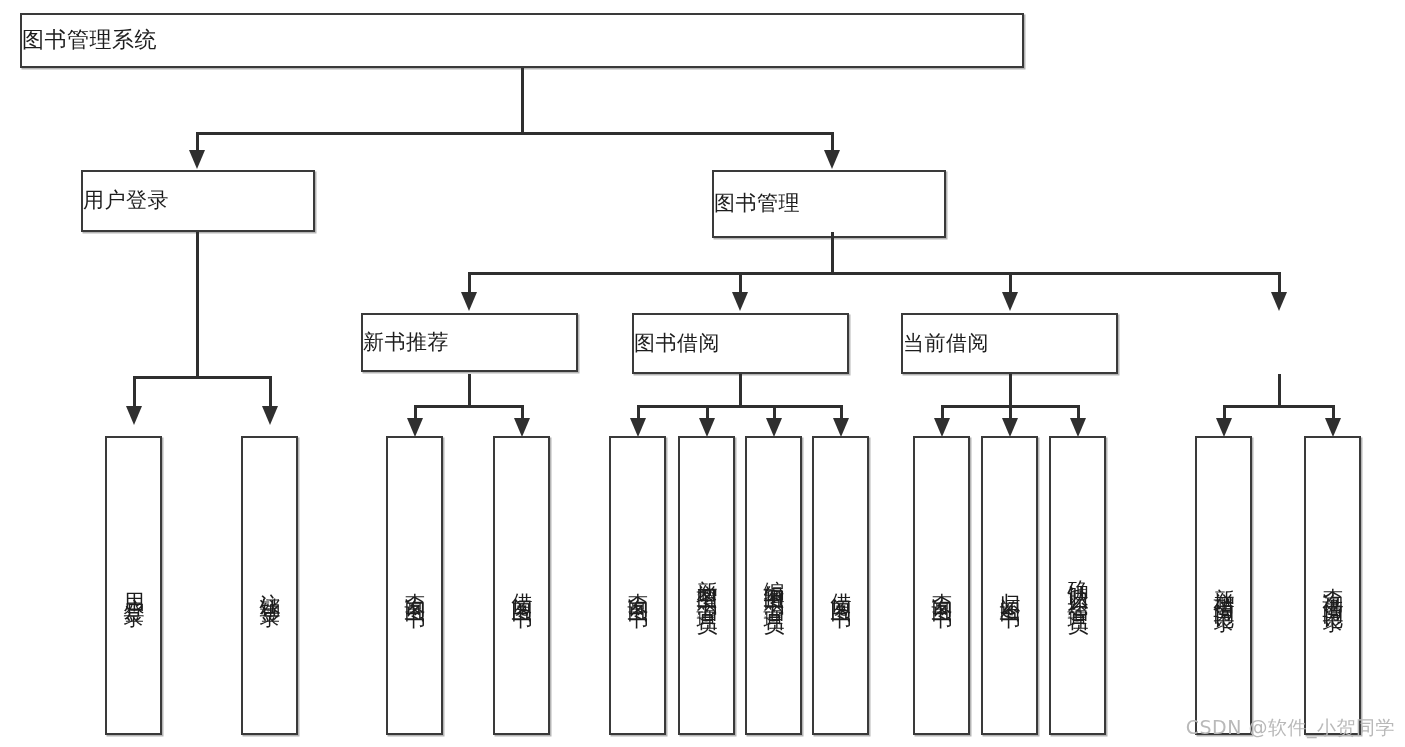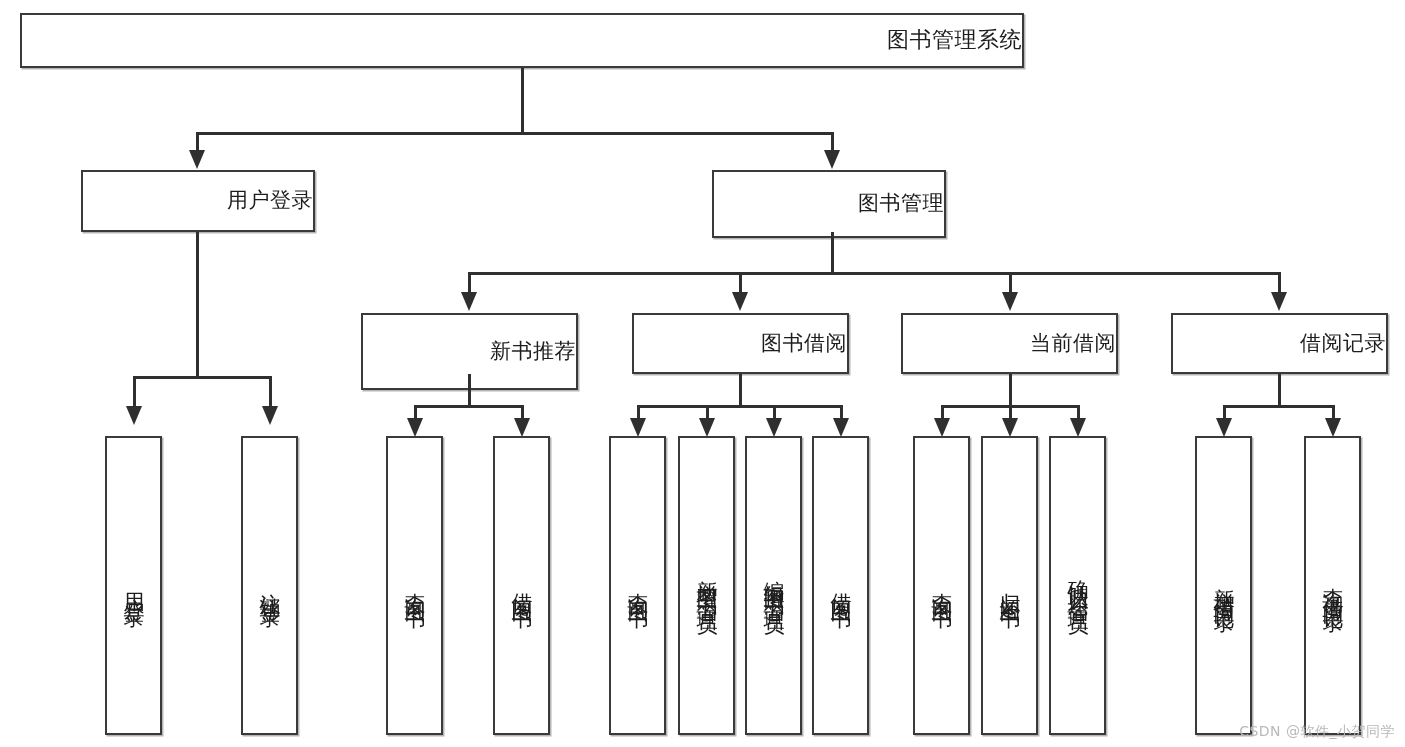--- a/index.html
+++ b/index.html
@@ -21,21 +21,21 @@
 
   
   .node {
     position: absolute;
     box-sizing: border-box;
     background: #ffffff;
     border: 2px solid #3a3a3a;
     box-shadow: 1.5px 1.5px 0 0 rgba(120,120,120,0.55);
     display: flex;
     align-items: center;
-    justify-content: flex-end;
+    justify-content: flex-start;
     color: #1d1d1d;
   }
   .node .label {
     display: block;
     line-height: 1.12;
     letter-spacing: 0.5px;
     white-space: nowrap;
   }
 
   
@@ -75,21 +75,21 @@
     border-left: 8px solid transparent;
     border-right: 8px solid transparent;
     border-top: 19px solid #2f2f2f;
   }
 
   
   #watermark {
     position: absolute;
     right: 10px;
     bottom: 6px;
-    font-size: 14px;
+    font-size: 19px;
     color: #b9b9b9;
     letter-spacing: 0.5px;
     white-space: nowrap;
     pointer-events: none;
     font-family: "DejaVu Sans", "Liberation Sans", sans-serif;
   }
 </style>
 </head>
 <body>
 
@@ -128,31 +128,28 @@
   <div class="hline" style="left:468px; top:272px; width:810px;"></div>
   <div class="vline" style="left:468px; top:272px; height:22px;"></div>
   <div class="arrow" style="left:461px; top:292px;"></div>
   <div class="vline" style="left:739px; top:272px; height:22px;"></div>
   <div class="arrow" style="left:732px; top:292px;"></div>
   <div class="vline" style="left:1009px; top:272px; height:22px;"></div>
   <div class="arrow" style="left:1002px; top:292px;"></div>
   <div class="vline" style="left:1278px; top:272px; height:22px;"></div>
   <div class="arrow" style="left:1271px; top:292px;"></div>
 
-  <div class="node horiz" style="left:361px; top:313px; width:217px; height:77px;">
+  <div class="node horiz" style="left:361px; top:313px; width:217px; height:59px;">
     <span class="label">新书推荐</span>
   </div>
   <div class="node horiz" style="left:901px; top:313px; width:217px; height:61px;">
     <span class="label">当前借阅</span>
   </div>
   <div class="node horiz" style="left:632px; top:313px; width:217px; height:61px;">
     <span class="label">图书借阅</span>
-  </div>
-  <div class="node horiz" style="left:1171px; top:313px; width:217px; height:61px;">
-    <span class="label">借阅记录</span>
   </div>
 
   <div class="vline" style="left:468px; top:374px; height:33px;"></div>
   <div class="hline" style="left:414px; top:405px; width:110px;"></div>
   <div class="vline" style="left:414px; top:405px; height:20px;"></div>
   <div class="arrow" style="left:407px; top:418px;"></div>
   <div class="vline" style="left:521px; top:405px; height:20px;"></div>
   <div class="arrow" style="left:514px; top:418px;"></div>
 
   <div class="vline" style="left:739px; top:374px; height:33px;"></div>

